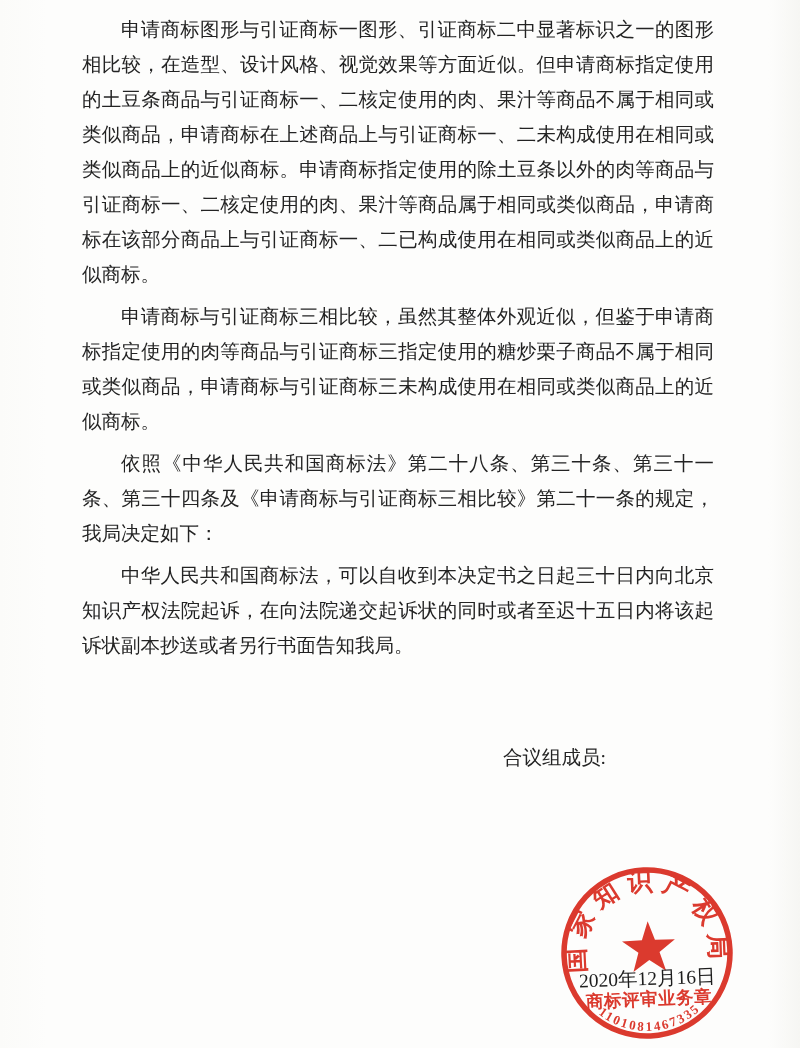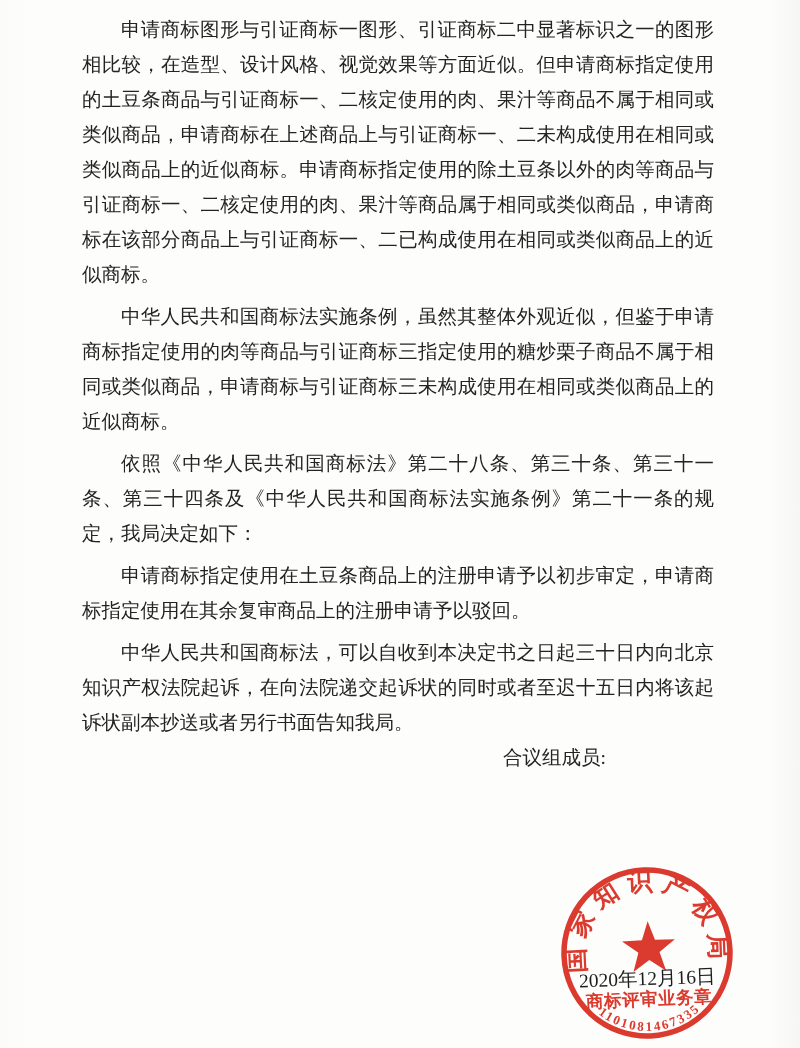--- a/index.html
+++ b/index.html
@@ -97,23 +97,22 @@
     z-index: 2;
   }
 </style>
 </head>
 <body>
 
 <div class="page">
 
   <div class="body-text">
     <p>申请商标图形与引证商标一图形、引证商标二中显著标识之一的图形相比较，在造型、设计风格、视觉效果等方面近似。但申请商标指定使用的土豆条商品与引证商标一、二核定使用的肉、果汁等商品不属于相同或类似商品，申请商标在上述商品上与引证商标一、二未构成使用在相同或类似商品上的近似商标。申请商标指定使用的除土豆条以外的肉等商品与引证商标一、二核定使用的肉、果汁等商品属于相同或类似商品，申请商标在该部分商品上与引证商标一、二已构成使用在相同或类似商品上的近似商标。</p>
-    <p>中华人民共和国商标法实施条例，虽然其整体外观近似，但鉴于申请商标指定使用的肉等商品与引证商标三指定使用的糖炒栗子商品不属于相同或类似商品，申请商标与引证商标三未构成使用在相同或类似商品上的近似商标。</p>
-    <p>依照《中华人民共和国商标法》第二十八条、第三十条、第三十一条、第三十四条及《中华人民共和国商标法实施条例》第二十一条的规定，我局决定如下：</p>
-    <p>申请商标指定使用在土豆条商品上的注册申请予以初步审定，申请商标指定使用在其余复审商品上的注册申请予以驳回。</p>
+    <p>申请商标与引证商标三相比较，虽然其整体外观近似，但鉴于申请商标指定使用的肉等商品与引证商标三指定使用的糖炒栗子商品不属于相同或类似商品，申请商标与引证商标三未构成使用在相同或类似商品上的近似商标。</p>
+    <p>依照《中华人民共和国商标法》第二十八条、第三十条、第三十一条、第三十四条及《申请商标与引证商标三相比较》第二十一条的规定，我局决定如下：</p>
     <p>中华人民共和国商标法，可以自收到本决定书之日起三十日内向北京知识产权法院起诉，在向法院递交起诉状的同时或者至迟十五日内将该起诉状副本抄送或者另行书面告知我局。</p>
   </div>
 
   <div class="signature">
     <div class="sig-label">合议组成员:</div>
   </div>
 
   <div class="seal">
     <svg viewBox="0 0 200 200" width="200" height="200" xmlns="http://www.w3.org/2000/svg">
       <defs>

